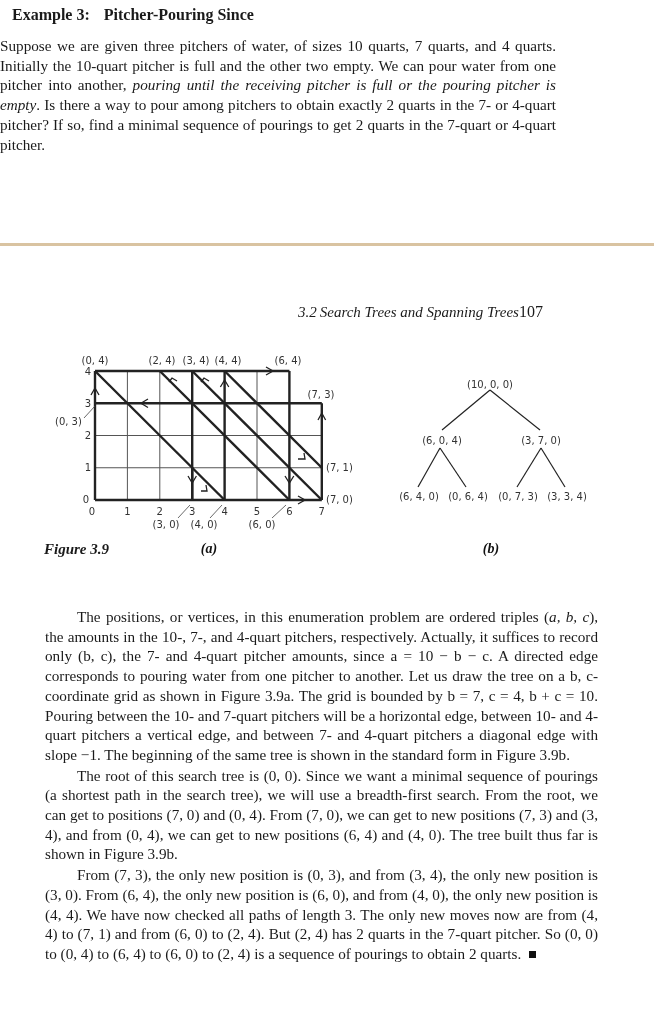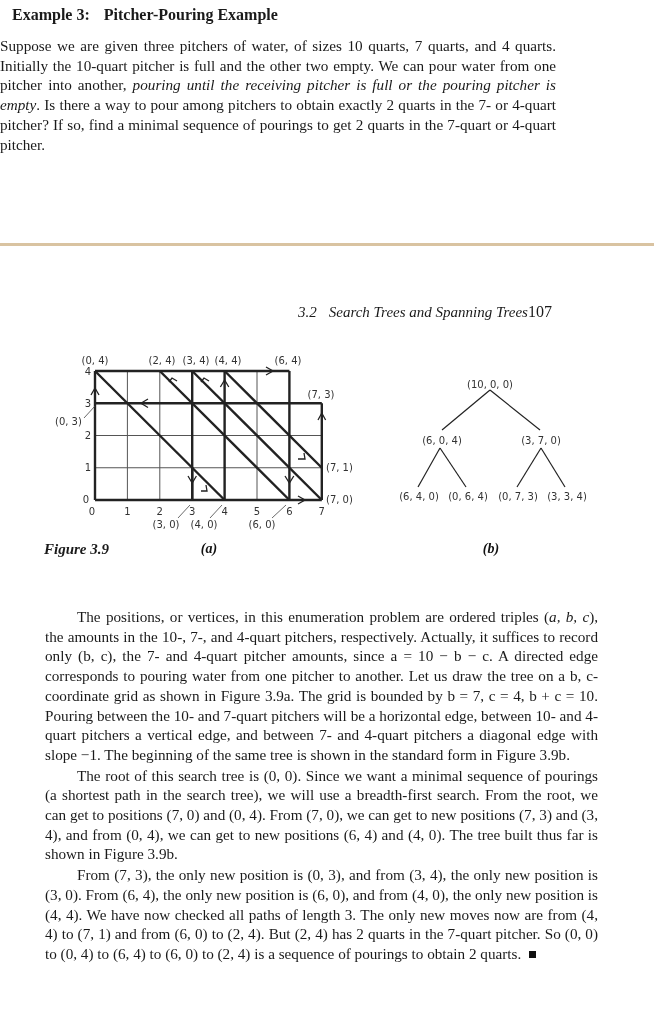--- a/index.html
+++ b/index.html
@@ -5,35 +5,35 @@
   html, body { margin:0; padding:0; background:#ffffff; }
   body { width:654px; height:1024px; position:relative; overflow:hidden;
          font-family:"Liberation Serif", serif; color:#1a1a1a; }
   .abs { position:absolute; }
   .ex-title { left:12px; top:6px; font-weight:bold; font-size:16px; }
   .ex-title .gap { display:inline-block; width:14px; }
   .ex-body { left:0; top:36px; width:556px; font-size:15.2px; line-height:19.7px;
              text-align:justify; text-align-last:left; }
   .band { left:0; top:243px; width:654px; height:3px; background:#d9c3a1; }
   .run-head { left:298px; top:303px; font-size:15px; font-style:italic; }
-  .run-head .sec { margin-right:12px; }
+  .run-head .sec { margin-right:3px; }
   .run-head .pg { font-style:normal; font-size:16px; }
   svg text { font-family:"DejaVu Sans", sans-serif; font-size:10px; fill:#333; }
   .sub { font-style:italic; font-weight:bold; font-size:14px; }
   .fig-label { left:44px; top:541px; font-size:15px; font-weight:bold; font-style:italic; }
   .main-body { left:44px; top:606px; width:555px; font-size:15.2px; line-height:19.7px;
                text-align:justify; }
   .main-body p { margin:1px; text-indent:32px; }
   .main-body p.first { text-indent:32px; }
   .qed { display:inline-block; width:7px; height:7px; background:#111; margin-left:8px; vertical-align:1px; }
 </style>
 </head>
 <body>
 
-<div class="abs ex-title"><span>Example 3:</span><span class="gap"></span><span>Pitcher-Pouring Example</span></div>
+<div class="abs ex-title"><span>Example 3:</span><span class="gap"></span><span>Pitcher-Pouring Since</span></div>
 
 <div class="abs ex-body"><span>Suppose we are given three pitchers of water, of sizes 10 quarts, 7 quarts, and 4 quarts. Initially the 10-quart pitcher is full and the other two empty. We can pour water from one pitcher into another, </span><i>pouring until the receiving pitcher is full or the pouring pitcher is empty</i><span>. Is there a way to pour among pitchers to obtain exactly 2 quarts in the 7- or 4-quart pitcher? If so, find a minimal sequence of pourings to get 2 quarts in the 7-quart or 4-quart pitcher.</span></div>
 
 <div class="abs band"></div>
 
 <div class="abs run-head"><span class="sec">3.2</span><span>Search Trees and Spanning Trees</span><span class="pg">107</span></div>
 
 <svg class="abs" style="left:0;top:340px" width="380" height="225">
   <defs>
     <marker id="arr" viewBox="0 0 10 10" refX="5" refY="5" markerWidth="8" markerHeight="8" orient="auto">

